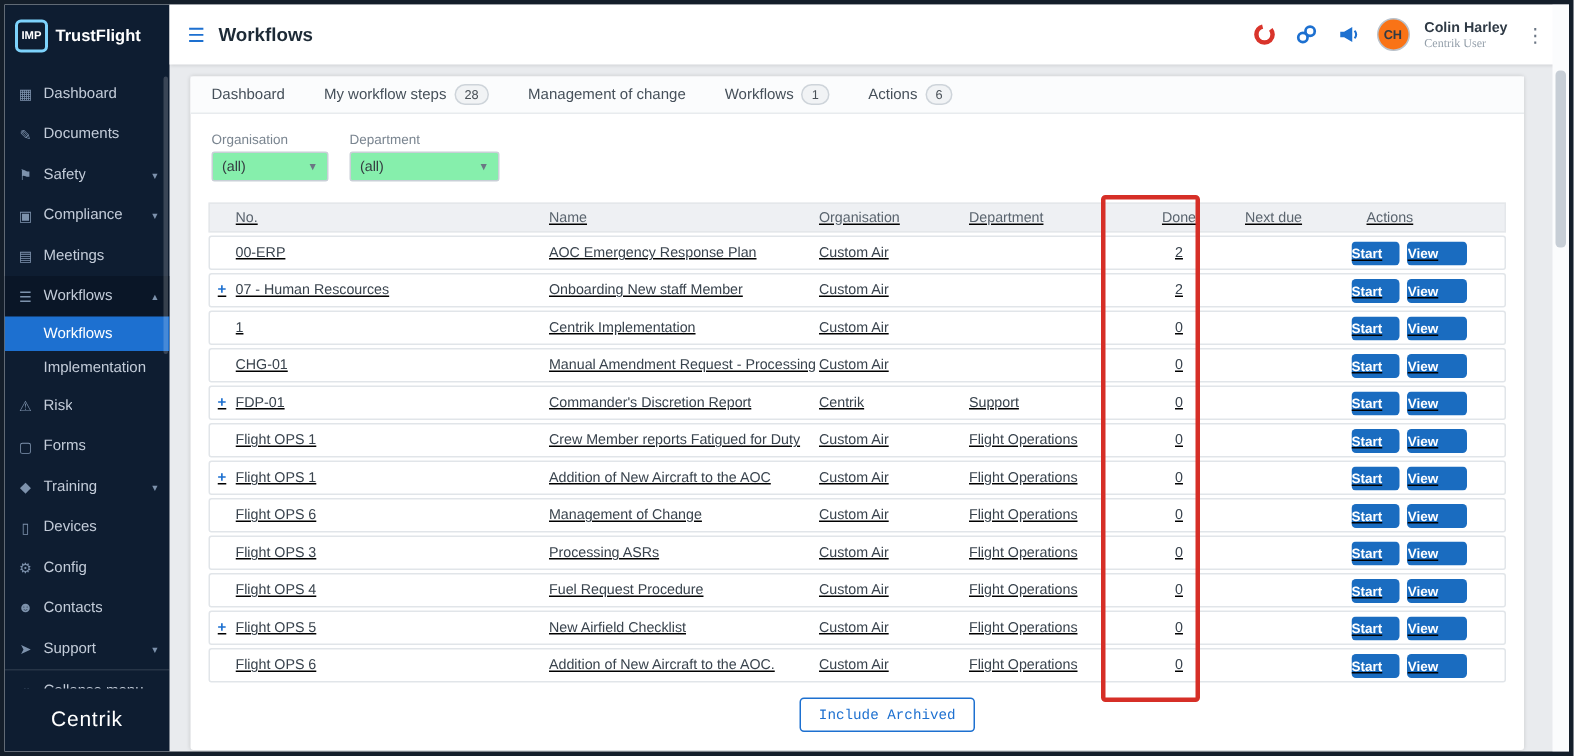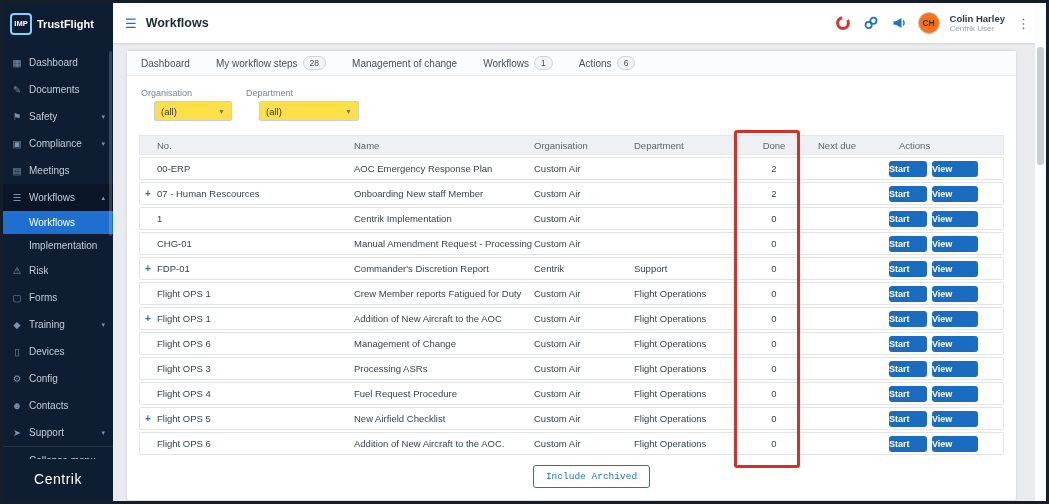--- a/index.html
+++ b/index.html
@@ -35,51 +35,51 @@
             box-shadow:0 1px 2px rgba(0,0,0,.10); position:relative; z-index:2; }
   .menu-icon { color:var(--accent,#1d70d0); font-size:13px; margin-right:9px; }
   .page-title { font-size:12.5px; font-weight:bold; color:#1d2a36; }
   .topbar-right { margin-left:auto; display:flex; align-items:center; gap:10px; }
   .icon-btn { width:18px; height:18px; display:flex; align-items:center; justify-content:center; cursor:pointer; }
   .avatar { width:22px; height:22px; border-radius:50%; background:#f97316; border:1px solid #b9c2cc;
             color:#2f3a45; font-size:8.5px; font-weight:bold; display:flex; align-items:center;
             justify-content:center; cursor:pointer; }
   .user-meta { line-height:1.2; }
   .user-name { font-size:9.5px; color:#2f3a45; font-weight:bold; }
-  .user-role { font-size:8px; color:#95a0ab; }
+  .user-role { font-size:8px; color:#95a0ab;font-family:Liberation Serif, serif; }
   .kebab { color:#6b7684; font-size:13px; padding:0 2px; cursor:pointer; }
 
   .content { flex:1; padding:8px 30px 0 14px; overflow:hidden; }
   .card { background:#fff; border-radius:2px; box-shadow:0 0 3px rgba(0,0,0,.14);
           height:449px; display:flex; flex-direction:column; }
 
   .tabs { display:flex; align-items:center; gap:26px; padding:0 14px; height:26px;
           background:#fbfcfd; border-bottom:1px solid #e8ebee; }
   .tab { display:flex; align-items:center; gap:5px; font-size:10px; color:#46505a;
          cursor:pointer; white-space:nowrap; }
   .badge { background:#f1f3f5; border:1px solid #ced4da; border-radius:9px; font-size:8.5px;
            color:#495057; padding:1px 6px; }
 
   .filters { display:flex; gap:14px; padding:12px 14px 14px; }
   .filter label { display:block; font-size:9px; color:#7a8590; margin-bottom:3px; }
   .filter-select { display:flex; align-items:center; justify-content:space-between;
-                   background:#fde047; border:1px solid #c8cfd6; border-radius:2px; height:20px;
-                   font-size:9.5px; color:#343a40; padding:0 6px; cursor:pointer;margin-left:13px; }
+                   background:#86efac; border:1px solid #c8cfd6; border-radius:2px; height:20px;
+                   font-size:9.5px; color:#343a40; padding:0 6px; cursor:pointer; }
   .filter-select .caret { font-size:7px; color:#6b7684; margin-left:10px; }
   .f-org { width:78px; } .f-dept { width:100px; }
 
-  .table-area { padding:0 12px; flex:1; }
+  .table-area { padding:0 12px; flex:1;text-decoration:underline; }
   .t-head { display:flex; align-items:center; background:#eef0f3; height:20px; font-size:9.5px;
             color:#5a646e; padding:0 5px; border:1px solid #e4e7ea; }
   .t-row { display:flex; align-items:center; height:23px; background:#fff;
            border:1px solid #e1e5e9; border-radius:2px; margin-top:2px; padding:0 5px;
            font-size:9.5px; color:#39434d; }
   .cell { overflow:hidden; white-space:nowrap; }
   .c-plus { width:12px; color:var(--accent,#1d70d0); font-weight:bold; font-size:10px; flex-shrink:0; }
-  .c-no { width:197px; } .c-name { width:180px; } .c-org { width:100px; } .c-dept { width:110px; }
+  .c-no { width:197px; } .c-name { width:180px;margin-left:12px; } .c-org { width:100px; } .c-dept { width:110px; }
   .c-done { width:60px; text-align:center; }
   .c-next { width:85px; padding-left:14px; }
   .c-actions { flex:1; display:flex; justify-content:flex-end; gap:5px; padding-right:20px; }
   .c-actions-head { flex:1; padding-left:10px; }
   .btn { border:none; border-radius:3px; color:#fff; font-size:9px; font-weight:bold;
          padding:3px 0; text-align:left; cursor:pointer; font-family:inherit; }
   .btn-start { background:var(--button,#1a6cc0); width:46px; }
   .btn-view  { background:var(--button,#1a6cc0); width:56px; }
 
   .archive-row { display:flex; justify-content:center; padding:10px 0 12px; }

